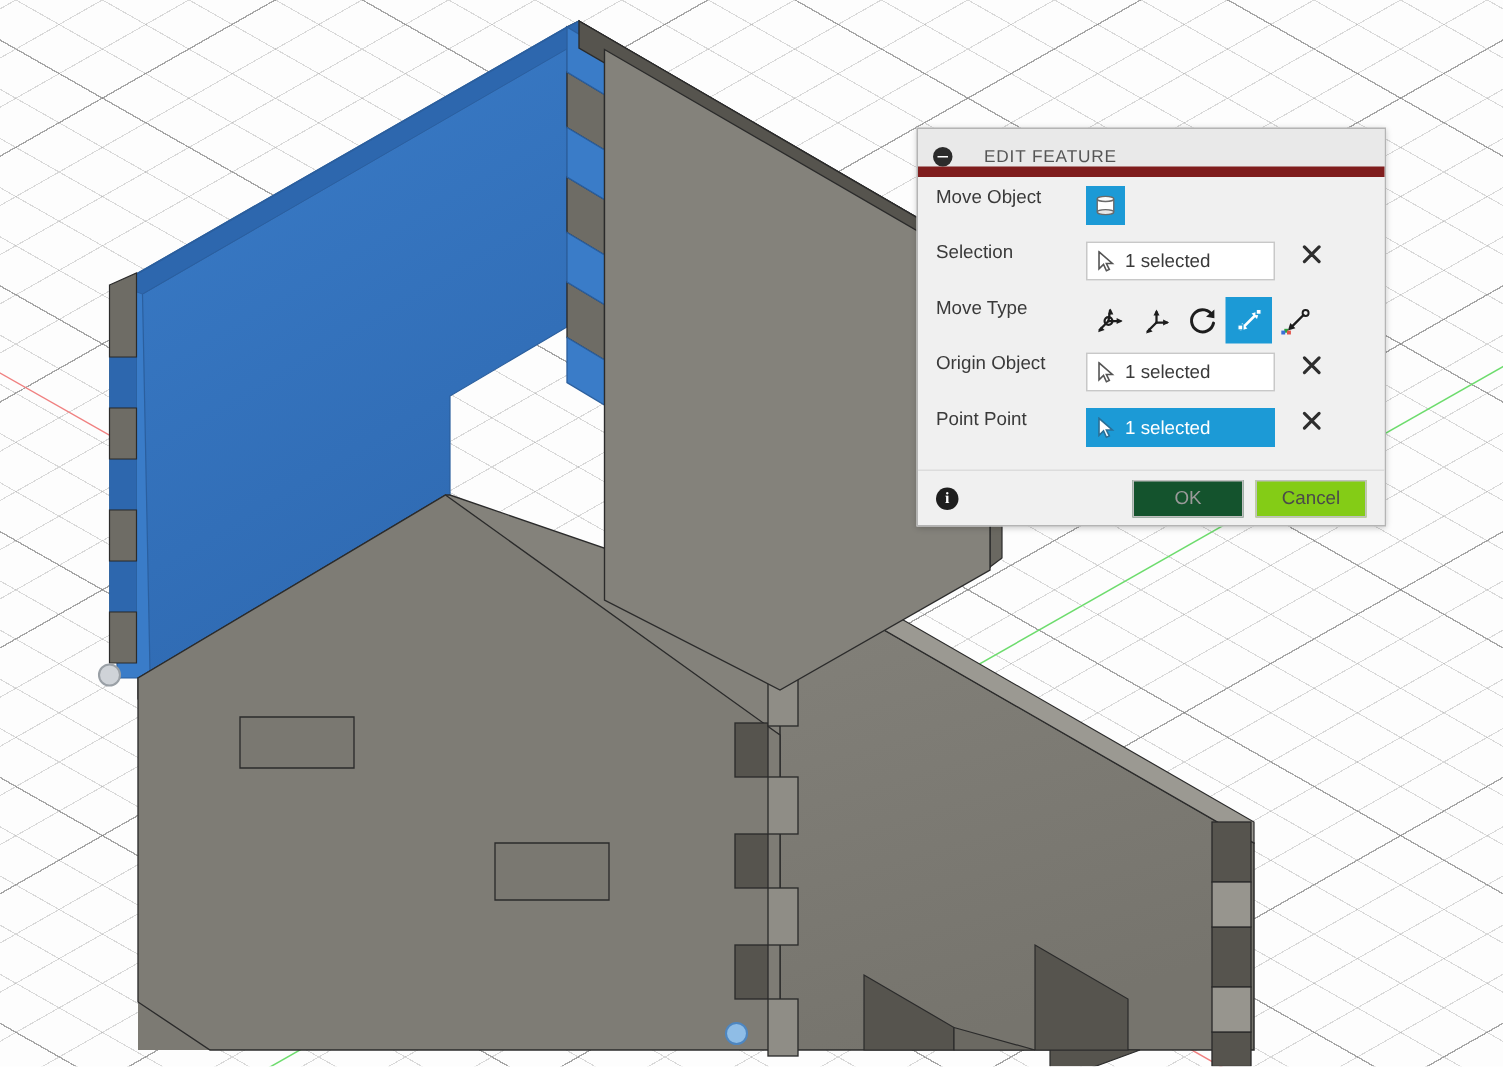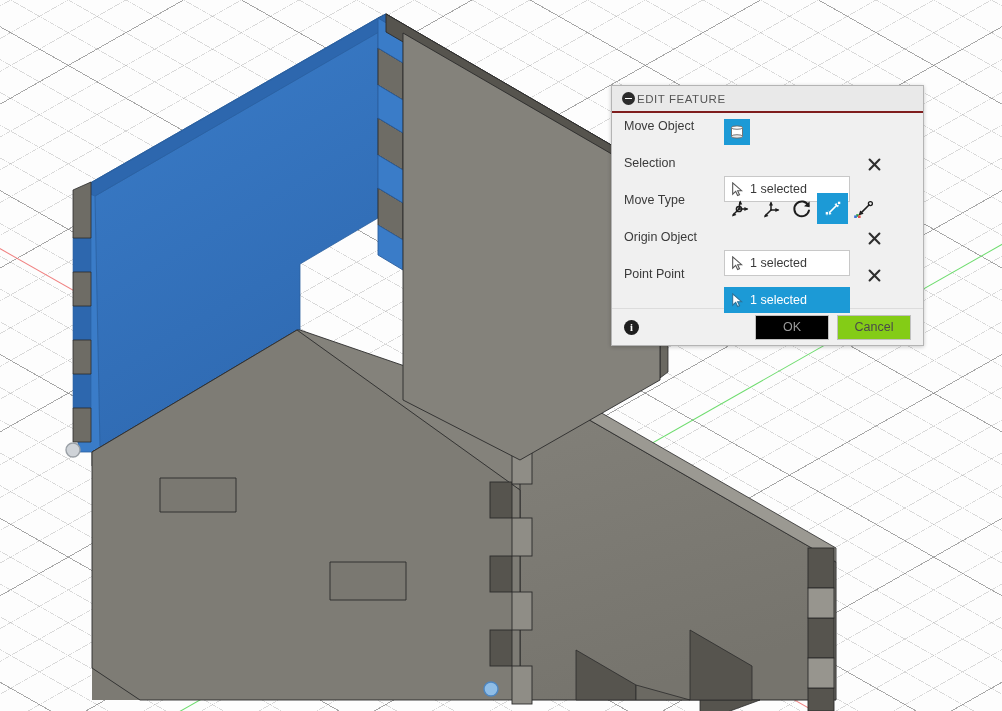--- a/index.html
+++ b/index.html
@@ -32,39 +32,39 @@
   
   #dialog{
     position:absolute;left:611px;top:85px;width:311px;
     background:#f0f0f0;
     border:1px solid #b4b4b4;
     box-shadow:0 1px 4px rgba(0,0,0,0.22);
     font-size:12.5px;color:#333;
     user-select:none;
   }
   .dlg-header{
-    height:25px;display:flex;align-items:center;gap:2px;
-    padding:0 10px;background:#e9e9e9;border-bottom:2px solid #7f1d1d;
+    height:25px;display:flex;align-items:flex-end;gap:21px;
+    padding:0 10px;background:#e9e9e9;border-bottom:7px solid #7f1d1d;
   }
   .collapse-icon{
     width:13px;height:13px;border-radius:50%;background:#2b2b2b;
     display:flex;align-items:center;justify-content:center;flex:0 0 auto;
   }
   .collapse-icon i{display:block;width:7px;height:1.6px;background:#fff;}
   .dlg-title{font-size:11.5px;letter-spacing:.55px;color:#555;}
 
   .dlg-body{padding:6px 0 4px 0;background:#f0f0f0;}
   .row{display:flex;align-items:flex-start;height:37px;padding:0 12px;}
   .row-label{width:100px;flex:0 0 auto;font-size:12.5px;color:#3a3a3a;}
 
   
   .sel-field{
     height:24px;min-width:108px;display:flex;align-items:center;gap:6px;
     padding:0 10px 0 6px;border:1px solid #c8c8c8;background:#ffffff;
-    font-size:12.5px;color:#3a3a3a;cursor:pointer;margin-top:20px;
+    font-size:12.5px;color:#3a3a3a;cursor:pointer;
   }
   .sel-field.active{background:#1c9ad6;border-color:#1c9ad6;color:#ffffff;}
   .cursor-glyph{width:13px;height:15px;flex:0 0 auto;}
   .clear-x{
     margin-left:16px;width:16px;height:16px;cursor:pointer;flex:0 0 auto;
     display:flex;align-items:center;justify-content:center;
   }
 
   
   .obj-btn{
@@ -84,21 +84,21 @@
     height:36px;display:flex;align-items:center;padding:0 12px;
     background:#f0f0f0;border-top:1px solid #dcdcdc;gap:8px;
   }
   .info-icon{
     width:15px;height:15px;border-radius:50%;background:#1e1e1e;color:#fff;
     font-size:10.5px;font-weight:bold;display:flex;align-items:center;
     justify-content:center;font-family:"Liberation Serif",serif;cursor:pointer;
   }
   .footer-spacer{flex:1 1 auto;}
   .dlg-btn{
-    min-width:72px;height:23px;border:1px solid #c0c0c0;background:#000000;
+    min-width:72px;height:23px;border:1px solid #c0c0c0;background:#14532d;
     font-size:12.5px;color:#9a9a9a;display:flex;align-items:center;
     justify-content:center;cursor:pointer;
   }
   .dlg-btn.enabled{color:#4a4a4a;background:#84cc16;}
 </style>
 </head>
 <body>
 
 <div id="viewport">
 

